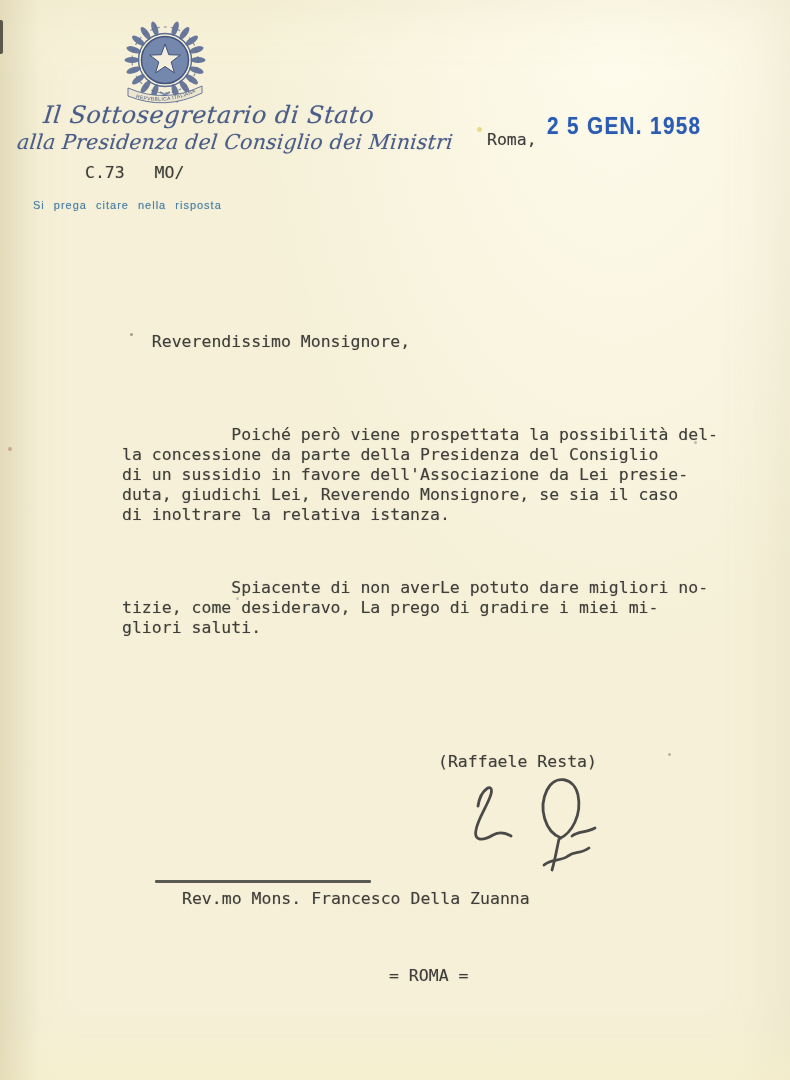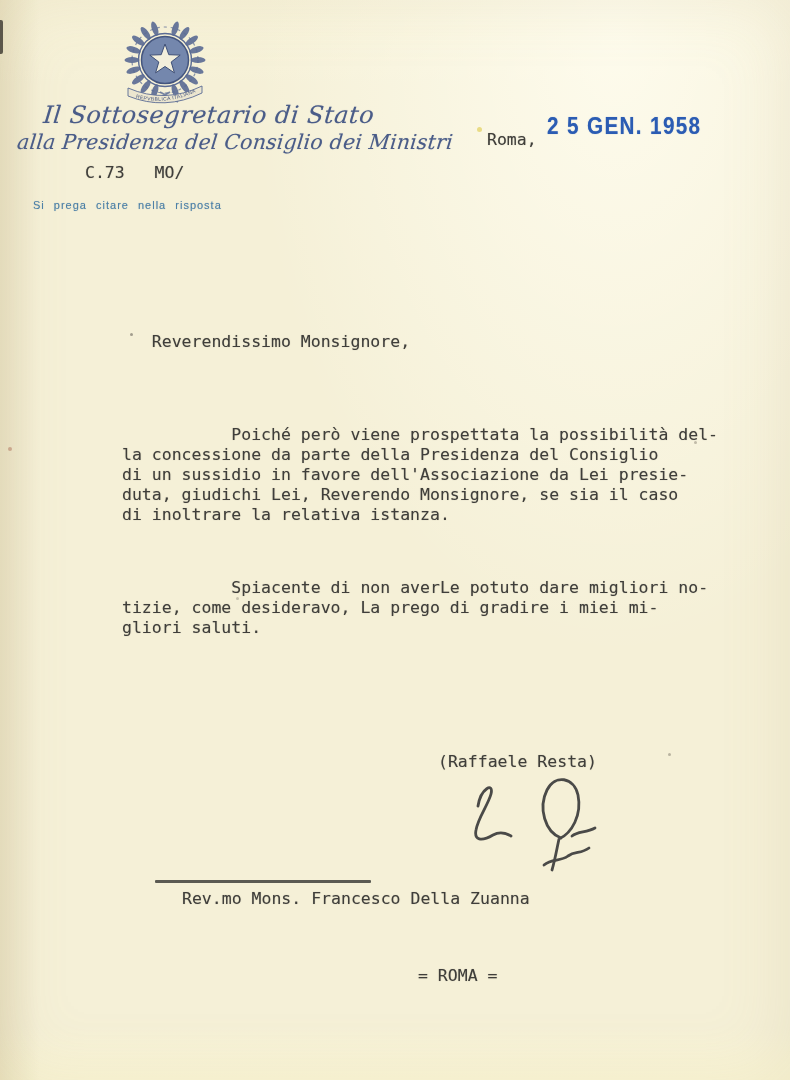--- a/index.html
+++ b/index.html
@@ -58,21 +58,21 @@
     text-shadow:0 0 1px rgba(43,92,179,.5);
     white-space:pre;
   }
   .sig-name{ left:438px; top:752px;text-align:right; }
   .sig-svg{ position:absolute; left:448px; top:770px; }
   .recipient-sep{
     position:absolute; left:155px; top:880px; width:216px; height:2.5px;
     background:#403f3b; opacity:.85; border-radius:1px;
   }
   .recipient-block{ left:160px; top:888px; line-height:22px;margin-left:22px; }
-  .recipient-city{ left:418px; top:966px; }
+  .recipient-city{ left:389px; top:966px; }
   .emblem{ position:absolute; left:100px; top:16px; }
   .edge-mark{
     position:absolute; left:0; top:20px; width:3px; height:34px;
     background:#2e2a24; opacity:.75; border-radius:0 2px 2px 0;
   }
   .speck{ position:absolute; border-radius:50%; }
   .s1{ left:477px; top:127px; width:5px; height:5px; background:#e7d87a; opacity:.9;}
   .s2{ left:130px; top:333px; width:3px; height:3px; background:#6a665c; opacity:.6;}
   .s3{ left:694px; top:441px; width:3px; height:3px; background:#8a8274; opacity:.5;}
   .s4{ left:8px; top:447px; width:4px; height:4px; background:#b07a62; opacity:.55;}

